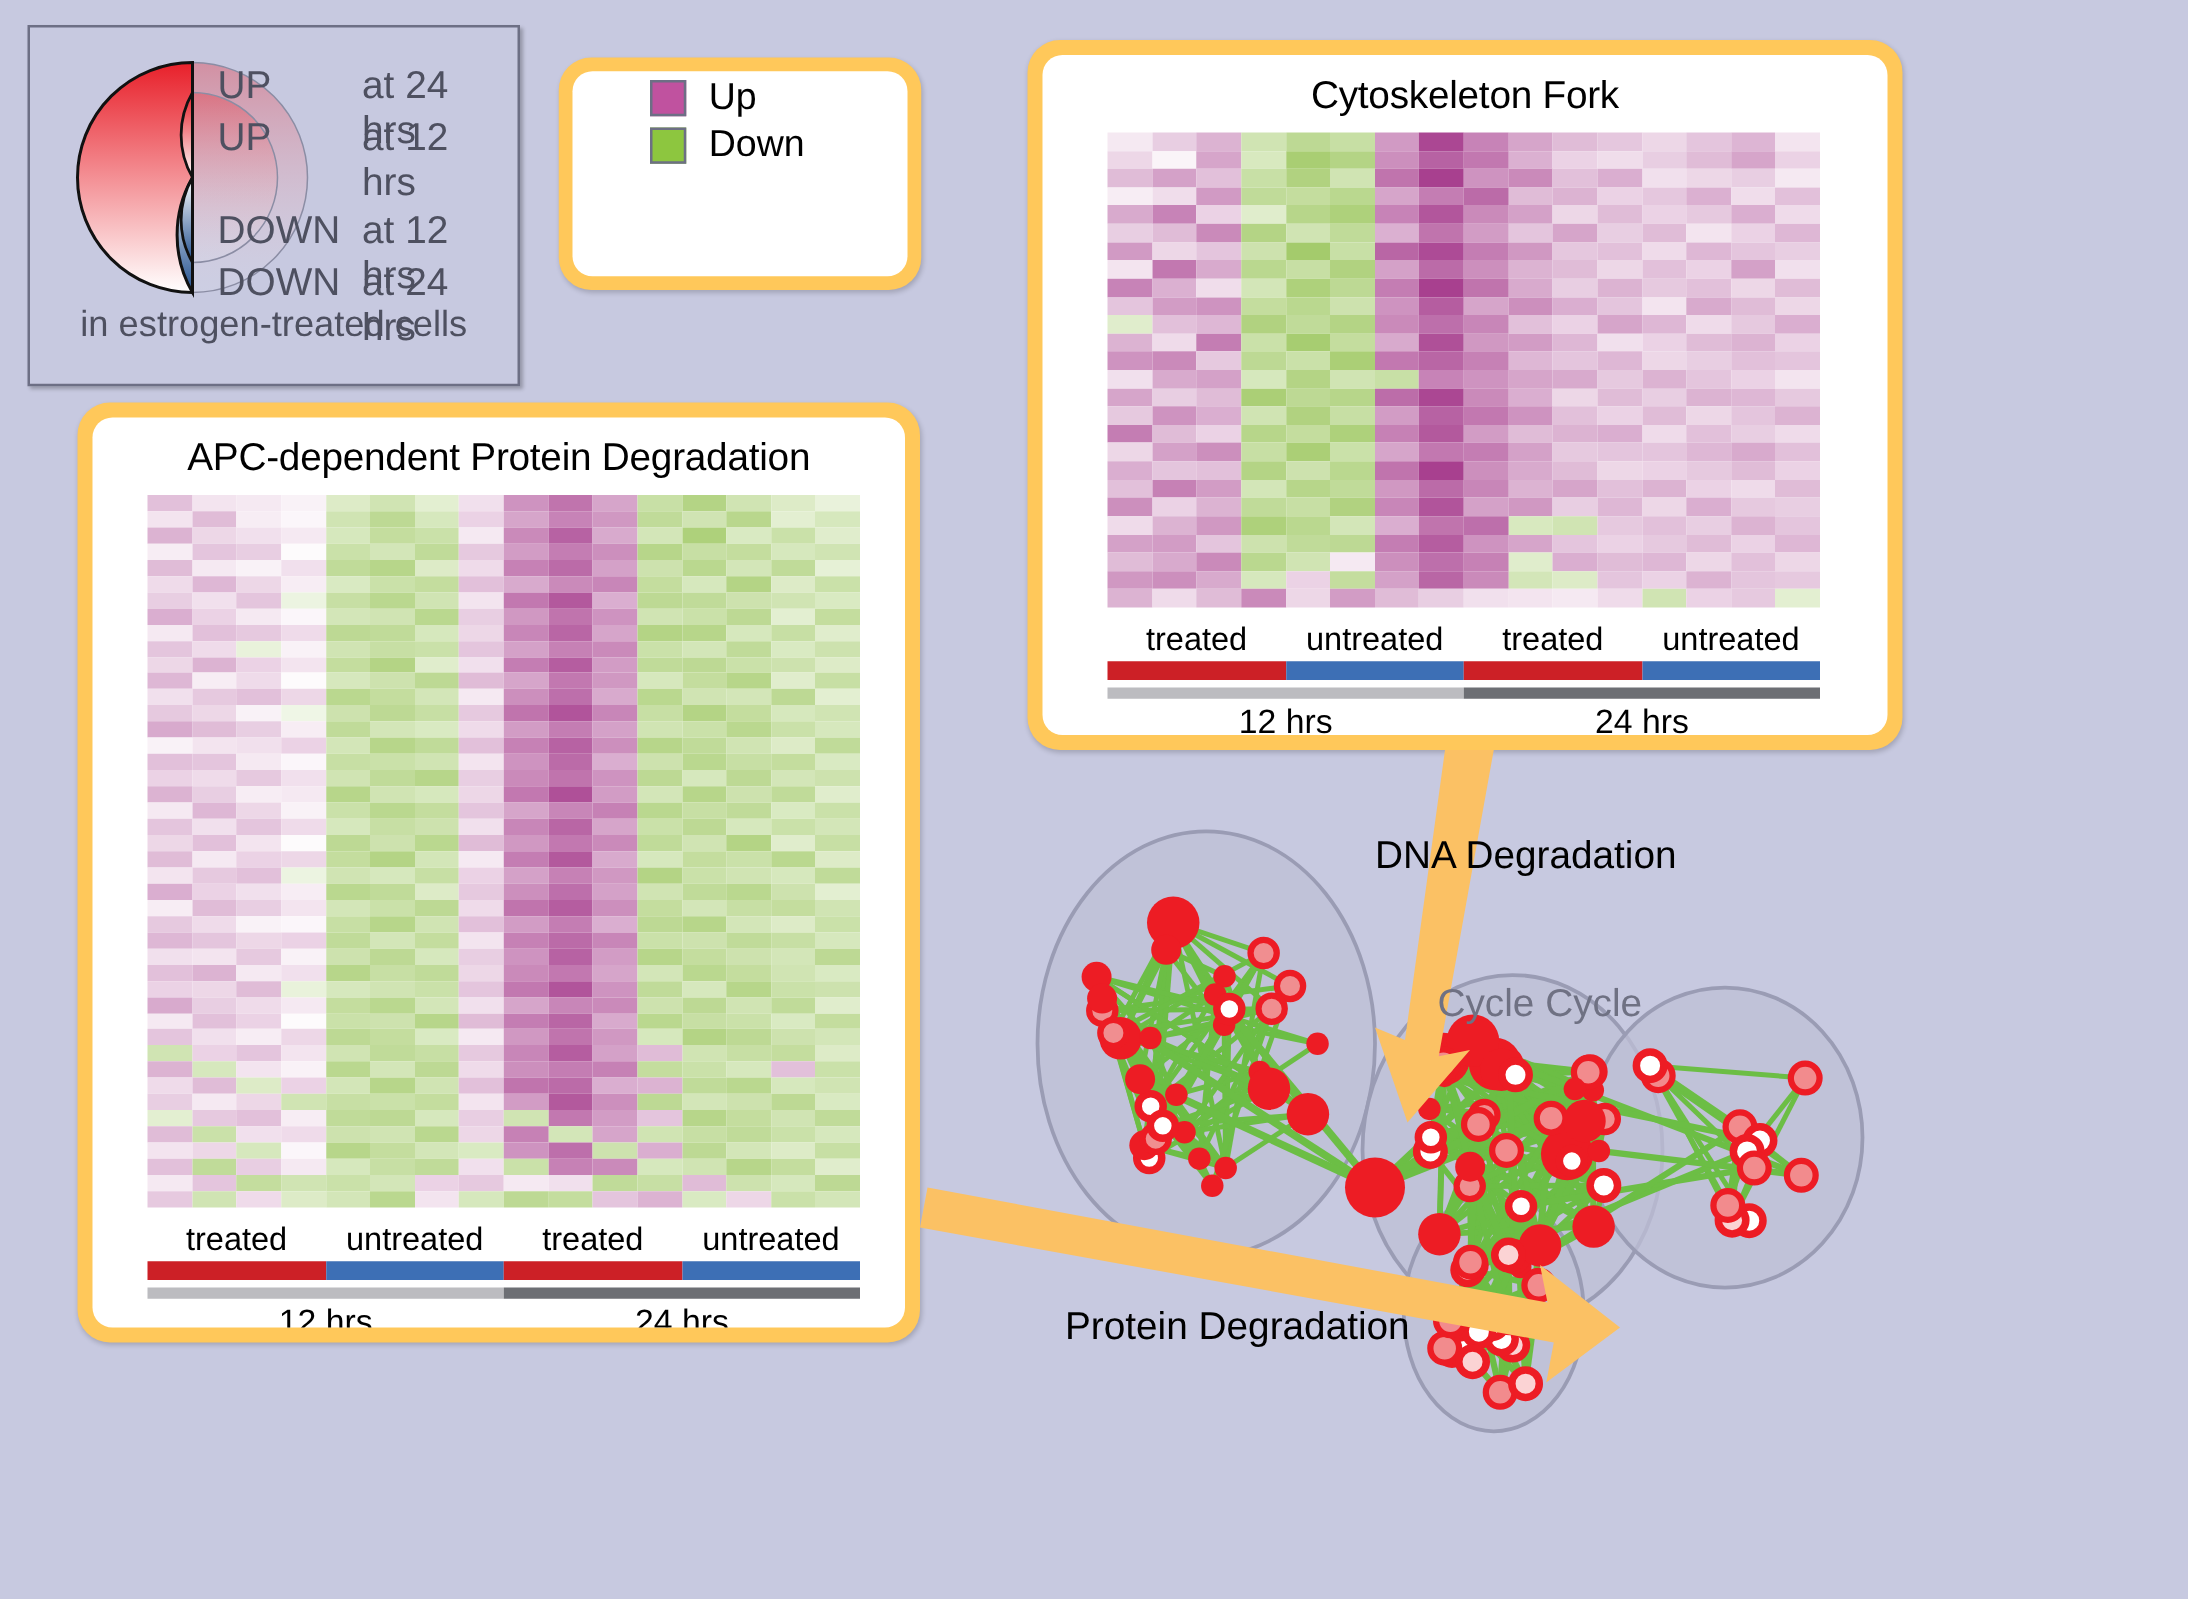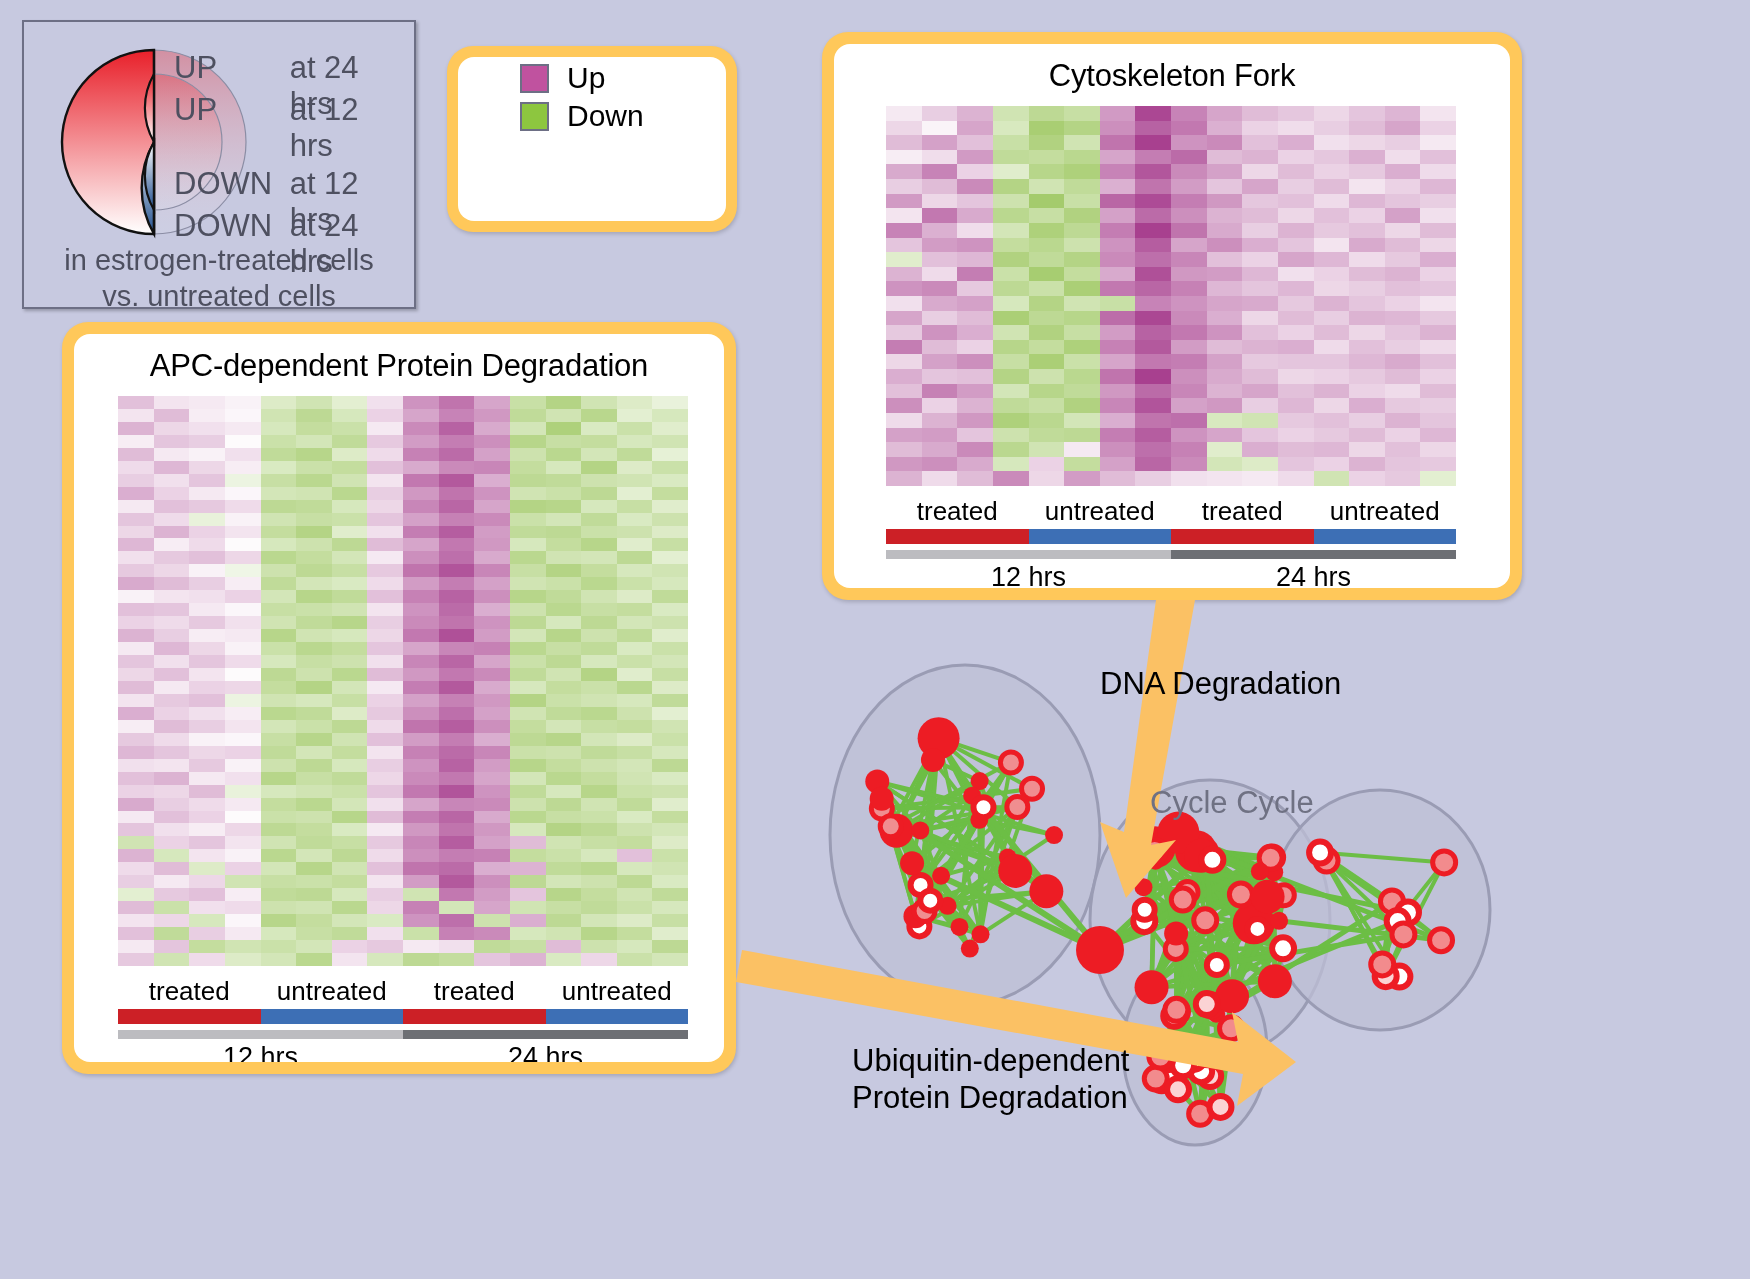--- a/index.html
+++ b/index.html
@@ -127,21 +127,20 @@
         <span class="ck-at">at 12 hrs</span>
       </div>
       <div class="ck-row">
         <span class="ck-lbl">DOWN</span>
         <span class="ck-at">at 24 hrs</span>
       </div>
     </div>
 
     <div class="ck-foot">
       <div>in estrogen-treated cells</div>
-      <div>vs. untreated cells</div>
     </div>
   </div>
 
   <div class="opanel" id="legendbox">
     <div class="inner">
       <div class="lg-item">
         <span class="lg-sw" id="sw-up" style="background: rgb(192, 82, 159);"></span>
         <span class="lg-txt">Up</span>
       </div>
       <div class="lg-item">
@@ -1776,17 +1775,16 @@
   <svg class="arrows" viewBox="0 0 1750 1279">
     <g fill="#fbc164">
       <path d="M1156,600 L1195,600 L1151,845 L1176,840 L1126,898 L1100,822 L1124,832 Z"></path>
       <path d="M742,950 L1238,1042 L1232,1012 L1296,1062 L1237,1106 L1243,1074 L736,982 Z"></path>
     </g>
   </svg>
 
   <div class="netlabel" id="lbl-dna">DNA Degradation</div>
   <div class="netlabel" id="lbl-cc">Cycle Cycle</div>
   <div class="netlabel" id="lbl-ub">
-    <div>Ubiquitin-dependent</div>
     <div>Protein Degradation</div>
   </div>
 
 </div>
 
 </body></html>

